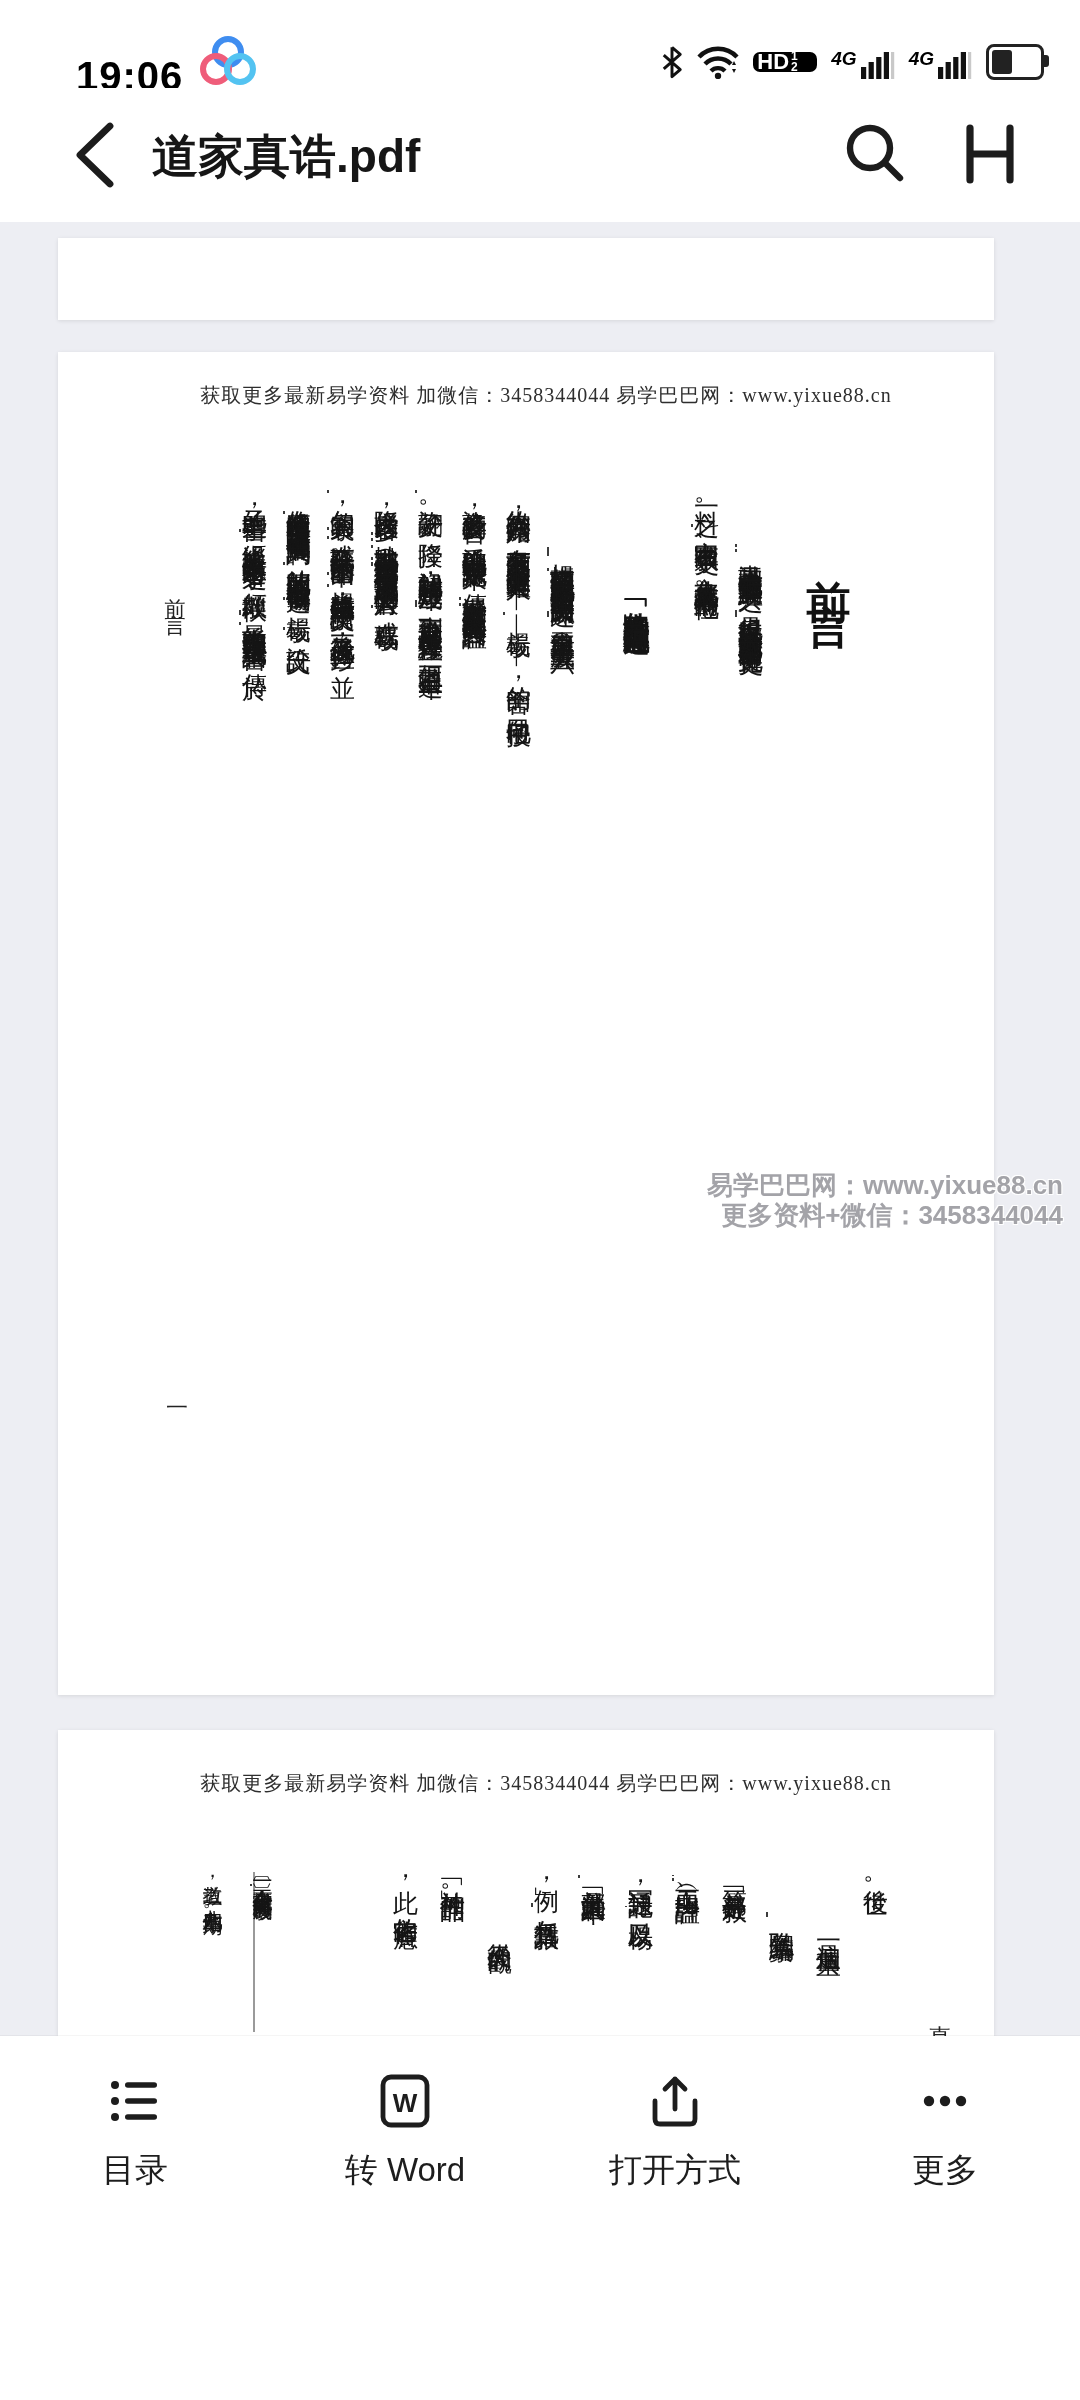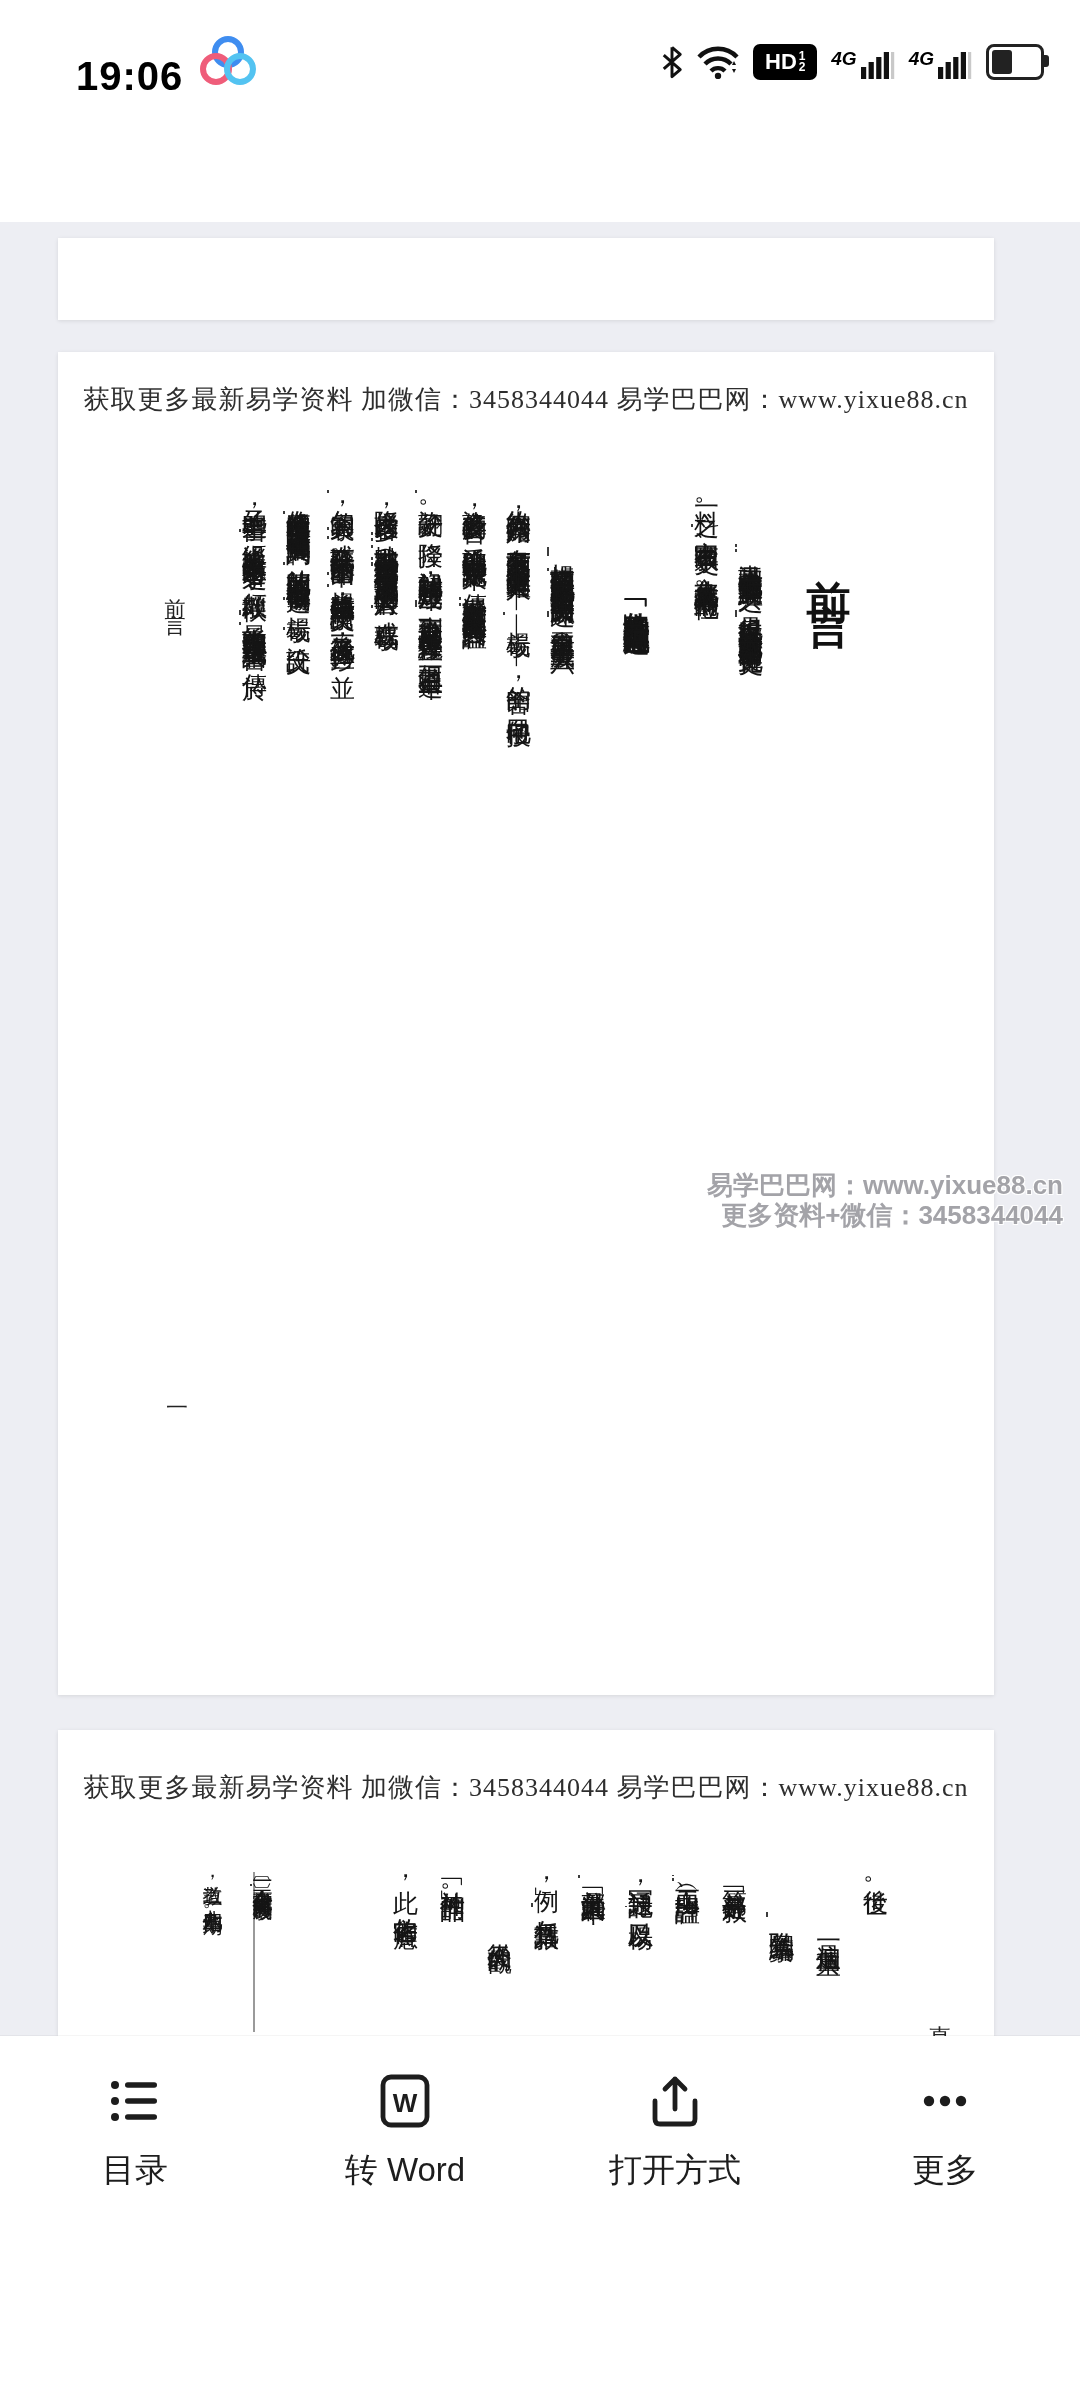--- a/index.html
+++ b/index.html
@@ -7,42 +7,42 @@
           font-family:"Liberation Sans","DejaVu Sans",sans-serif;}
   
   #statusbar{position:absolute;left:0;top:0;width:1080px;height:88px;background:#fff;}
   .time{position:absolute;left:76px;top:54px;font-size:40px;font-weight:600;color:#000;letter-spacing:1px;}
   .applogo{position:absolute;left:198px;top:36px;width:56px;height:48px;}
   .ring{position:absolute;width:20px;height:20px;border-radius:50%;background:transparent;}
   .r1{border:6px solid #3f8df0;left:14px;top:0;}
   .r2{border:6px solid #ef5d7a;left:2px;top:17px;}
   .r3{border:6px solid #53c3f1;left:26px;top:17px;}
   #sticons{position:absolute;right:36px;top:40px;height:44px;display:flex;align-items:center;gap:14px;}
-  .hdbadge{background:#000;color:#fff;border-radius:7px;height:36px;min-width:56px;display:flex;
-           align-items:center;justify-content:center;font-weight:700;font-size:22px;padding:0 4px;}
+  .hdbadge{background:#000;color:#fff;border-radius:7px;height:20px;min-width:56px;display:flex;
+           align-items:center;font-weight:700;font-size:22px;padding:0 4px;}
   .hdfrac{display:inline-flex;flex-direction:column;font-size:12px;line-height:11px;margin-left:2px;font-weight:700;}
   .cell4g{display:flex;align-items:flex-end;gap:2px;}
   .cell4g .nettxt{font-size:19px;font-weight:700;color:#000;margin-right:2px;transform:translateY(-9px);font-style:italic;}
   .battery{position:relative;width:52px;height:30px;border:3px solid #222;border-radius:8px;}
   .battery .lvl{position:absolute;left:3px;top:3px;bottom:3px;width:38%;background:#222;border-radius:3px;}
   .battery .nub{position:absolute;right:-8px;top:8px;width:5px;height:12px;background:#222;border-radius:0 3px 3px 0;}
   
   #appbar{position:absolute;left:0;top:88px;width:1080px;height:134px;background:#fff;}
   .back{position:absolute;left:72px;top:34px;}
   .doc-title{position:absolute;left:152px;top:38px;font-size:46px;font-weight:600;color:#161616;}
   .search-btn{position:absolute;left:842px;top:34px;}
   .h-btn{position:absolute;left:958px;top:34px;}
   
   #contentbg{position:absolute;left:0;top:222px;width:1080px;height:1814px;background:#edeef3;}
   .page{position:absolute;background:#fff;box-shadow:0 1px 4px rgba(0,0,0,0.10);overflow:hidden;}
   #pageprev{left:58px;top:238px;width:936px;height:82px;}
   #page1{left:58px;top:352px;width:936px;height:1343px;}
   #page2{left:58px;top:1730px;width:936px;height:306px;}
-  .promo{position:absolute;left:0;top:30px;width:100%;text-align:center;font-size:26px;color:#2e2e2e;
-         font-family:"Liberation Serif","DejaVu Serif",serif;letter-spacing:1px;}
+  .promo{position:absolute;left:0;top:30px;width:100%;text-align:center;font-size:20px;color:#2e2e2e;
+         font-family:"Liberation Serif","DejaVu Serif",serif;letter-spacing:1px;padding-left:20px;}
   #page2 .promo{top:40px;}
   
   .vtext{position:absolute;writing-mode:vertical-rl;font-family:"Liberation Serif","DejaVu Serif",serif;
          color:#151515;}
   .vcol{font-size:25px;letter-spacing:1.5px;line-height:44px;}
   #p1cols{top:138px;right:222px;width:548px;height:1160px;}
   #p2cols{top:140px;right:95px;width:522px;height:400px;}
   #p2cols .vcol{line-height:47px;}
   .vcol.heading{font-weight:700;font-size:26px;margin-right:26px;margin-left:30px;}
   .mk-name{border-left:2px solid #3c3c3c;}
@@ -123,20 +123,39 @@
           <rect x="15" y="3.5" width="1.6" height="13.5" fill="#c9c9c9"></rect>
         </svg>
       </span>
       <span class="battery">
           <span class="lvl"></span>
           <span class="nub"></span>
         </span>
     </div>
   </div>
 
+  <div id="appbar">
+    <span class="back">
+      <svg width="46" height="66" viewBox="0 0 23 33">
+          <path d="M19 2 L4 16.5 L19 31" fill="none" stroke="#1c1c1c" stroke-width="3.4" stroke-linecap="round" stroke-linejoin="round"></path>
+        </svg>
+    </span>
+    <span class="doc-title">道家真诰.pdf</span>
+    <span class="search-btn">
+      <svg width="64" height="64" viewBox="0 0 32 32">
+          <circle cx="14" cy="13" r="10" fill="none" stroke="#1c1c1c" stroke-width="3.2"></circle>
+          <path d="M21.5 20.5 L29 28" stroke="#1c1c1c" stroke-width="3.2" stroke-linecap="round"></path>
+        </svg>
+    </span>
+    <span class="h-btn">
+      <svg width="64" height="64" viewBox="0 0 32 32">
+        <path d="M6 3 L6 29 M26 3 L26 29 M6 16 L26 16" fill="none" stroke="#1c1c1c" stroke-width="3.6" stroke-linecap="round"></path>
+      </svg>
+    </span>
+  </div>
 
   <div id="contentbg"></div>
 
   <div class="page" id="pageprev"></div>
 
   <div class="page" id="page1">
     <div class="promo">获取更多最新易学资料 加微信：3458344044 易学巴巴网：www.yixue88.cn</div>
     <div class="big-title">前言</div>
     <div class="vtext" id="p1cols">
         <div class="vcol" style="padding-top: 54px;"><span class="mk-book">真誥</span>是<span class="mk-name">中國</span>古代道教最重要的經典之一，也是得以保存至今的<span class="mk-name">東晉南北朝</span>時期重要的社會文化史</div>

